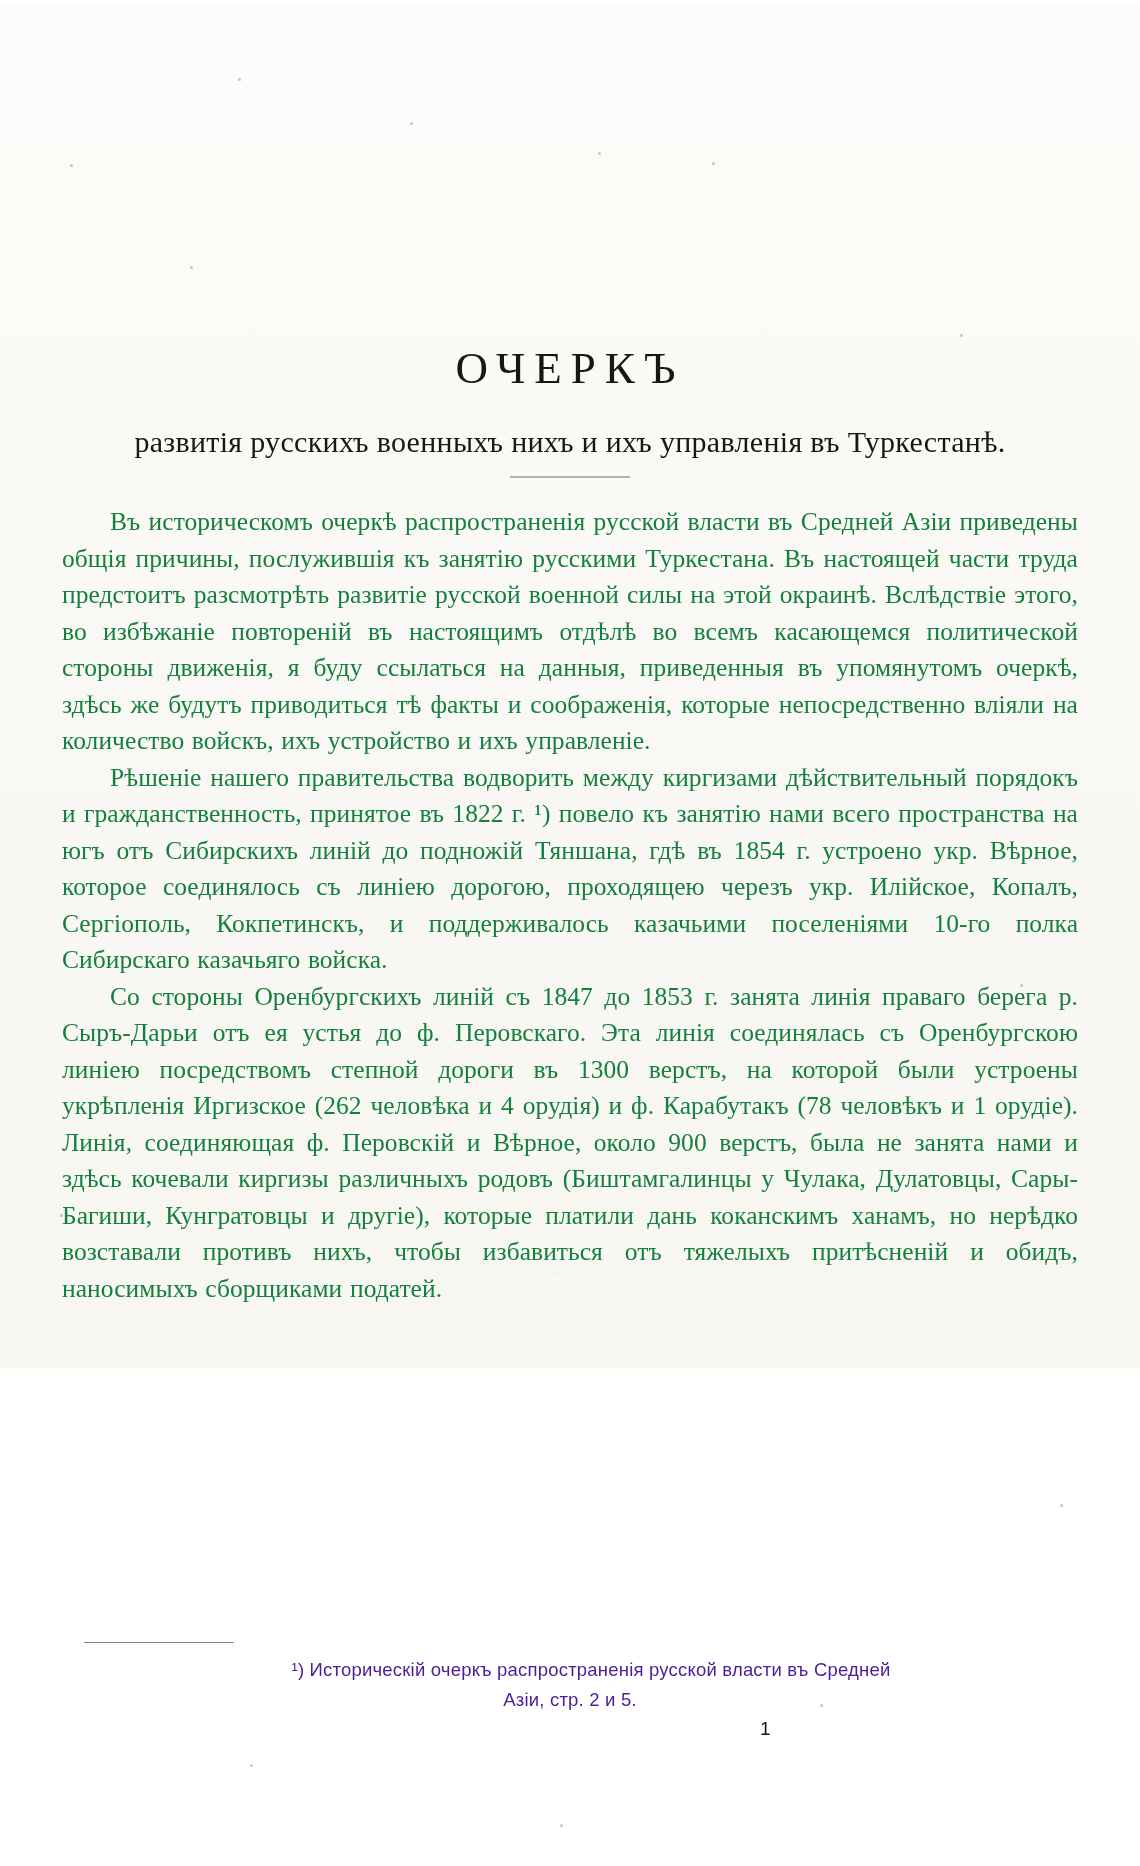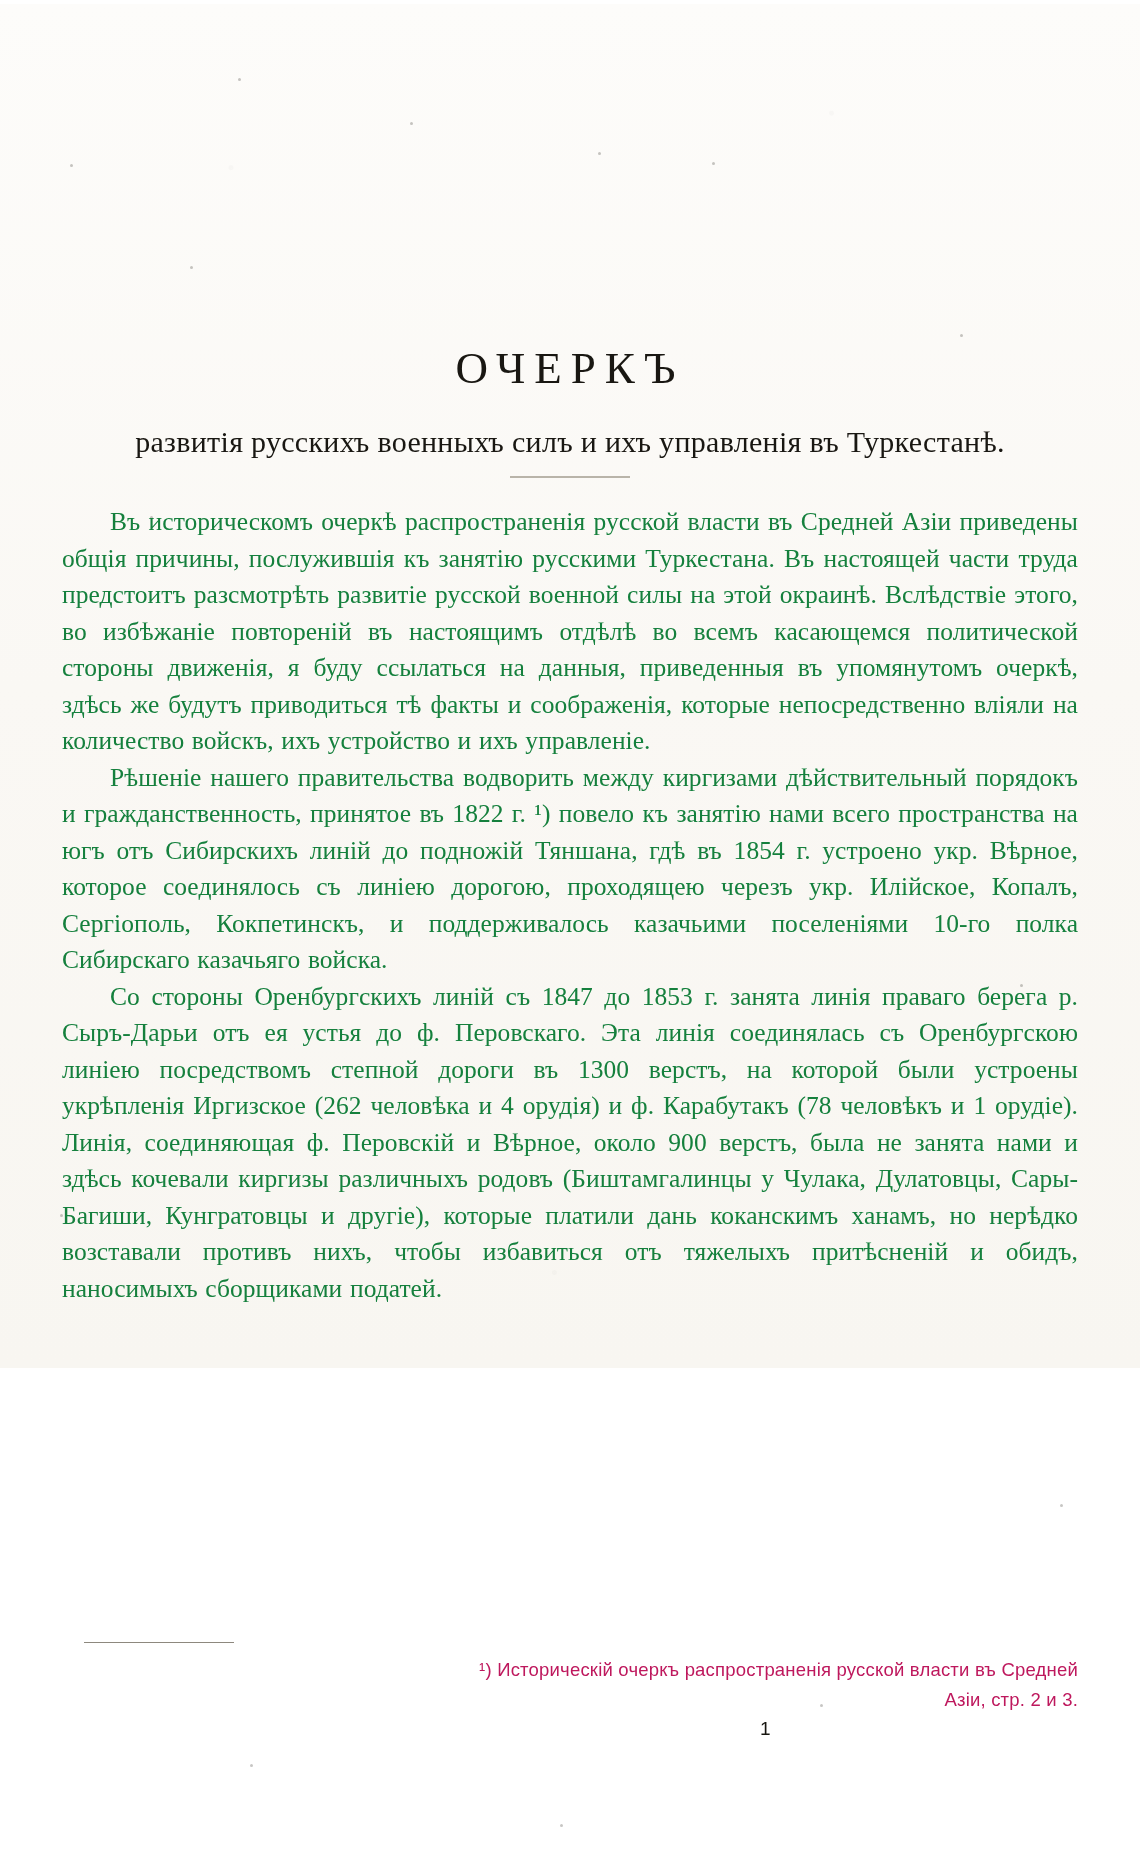--- a/index.html
+++ b/index.html
@@ -90,22 +90,22 @@
     width: 150px;
     height: 1px;
     background: #8d887e;
     margin-bottom: 12px;
     margin-left: 22px;
   }
   .footnote {
     font-family: "Liberation Sans", sans-serif;
     font-size: 18.5px;
     line-height: 30px;
-    text-align: right;
-    color: #be185d;
+    text-align: center;
+    color: #4c1d95;
     letter-spacing: 0.2px;
   }
   .footnote .fn-indent { padding-left: 42px; }
   .page-number {
     position: absolute;
     left: 760px;
     top: 1714px;
     font-family: "Liberation Sans", sans-serif;
     font-size: 19px;
     color: #17150f;
@@ -135,33 +135,33 @@
   <div class="spk" style="left:150px; top:512px;"></div>
   <div class="spk" style="left:1020px; top:980px;"></div>
   <div class="spk" style="left:60px;  top:1210px;"></div>
   <div class="spk" style="left:1060px; top:1500px;"></div>
   <div class="spk" style="left:250px; top:1760px;"></div>
   <div class="spk" style="left:560px; top:1820px;"></div>
   <div class="spk" style="left:820px; top:1700px;"></div>
 
   <div class="content">
     <h1 class="title-main">ОЧЕРКЪ</h1>
-    <div class="title-sub">развитія русскихъ военныхъ силъ и ихъ управленія въ Туркестанѣ.</div>
+    <div class="title-sub">развитія русскихъ военныхъ нихъ и ихъ управленія въ Туркестанѣ.</div>
     <div class="rule"></div>
 
     <div class="body-text">
       <p>Въ историческомъ очеркѣ распространенія русской власти въ Средней Азіи приведены общія причины, послужившія къ занятію русскими Туркестана. Въ настоящей части труда предстоитъ разсмотрѣть развитіе русской военной силы на этой окраинѣ. Вслѣдствіе этого, во избѣжаніе повтореній въ настоящимъ отдѣлѣ во всемъ касающемся политической стороны движенія, я буду ссылаться на данныя, приведенныя въ упомянутомъ очеркѣ, здѣсь же будутъ приводиться тѣ факты и соображенія, которые непосредственно вліяли на количество войскъ, ихъ устройство и ихъ управленіе.</p>
       <p>Рѣшеніе нашего правительства водворить между киргизами дѣйствительный порядокъ и гражданственность, принятое въ 1822 г. ¹) повело къ занятію нами всего пространства на югъ отъ Сибирскихъ линій до подножій Тяншана, гдѣ въ 1854 г. устроено укр. Вѣрное, которое соединялось съ линіею дорогою, проходящею черезъ укр. Илійское, Копалъ, Сергіополь, Кокпетинскъ, и поддерживалось казачьими поселеніями 10-го полка Сибирскаго казачьяго войска.</p>
       <p>Со стороны Оренбургскихъ линій съ 1847 до 1853 г. занята линія праваго берега р. Сыръ-Дарьи отъ ея устья до ф. Перовскаго. Эта линія соединялась съ Оренбургскою линіею посредствомъ степной дороги въ 1300 верстъ, на которой были устроены укрѣпленія Иргизское (262 человѣка и 4 орудія) и ф. Карабутакъ (78 человѣкъ и 1 орудіе). Линія, соединяющая ф. Перовскій и Вѣрное, около 900 верстъ, была не занята нами и здѣсь кочевали киргизы различныхъ родовъ (Биштамгалинцы у Чулака, Дулатовцы, Сары-Багиши, Кунгратовцы и другіе), которые платили дань коканскимъ ханамъ, но нерѣдко возставали противъ нихъ, чтобы избавиться отъ тяжелыхъ притѣсненій и обидъ, наносимыхъ сборщиками податей.</p>
     </div>
   </div>
 
   <div class="footnote-area">
     <div class="footnote-rule"></div>
     <div class="footnote">
       <span class="fn-indent">¹)</span>
       <span>Историческій очеркъ распространенія русской власти въ Средней</span><br>
-      <span>Азіи, стр. 2 и 3.</span>
+      <span>Азіи, стр. 2 и 5.</span>
     </div>
   </div>
 
   <div class="page-number">1</div>
 </div>
 
 </body></html>

